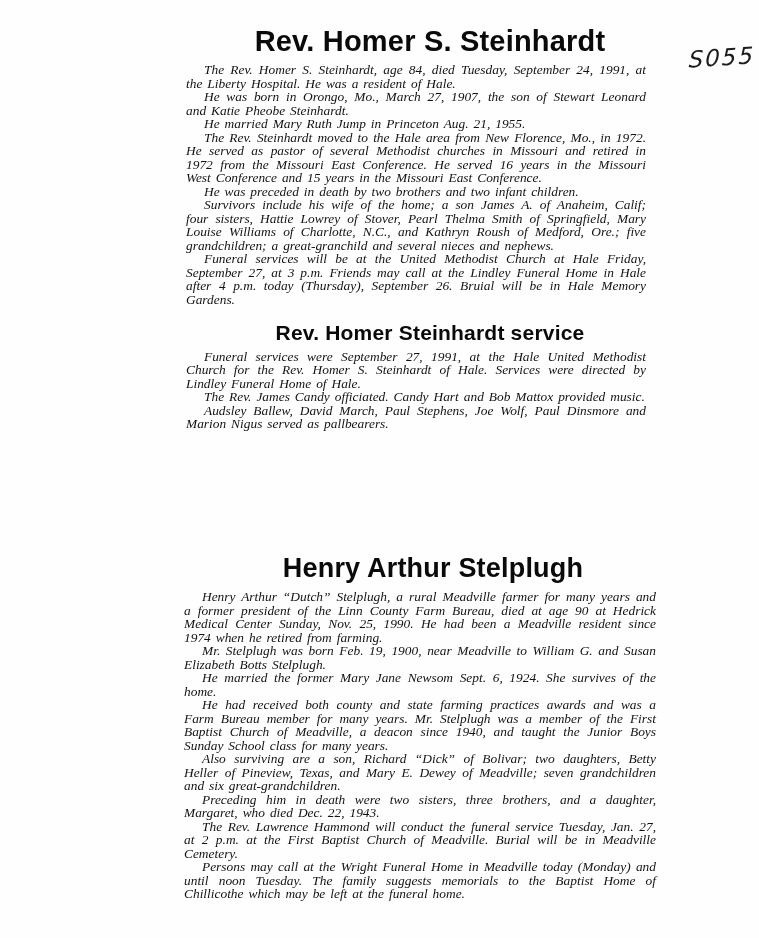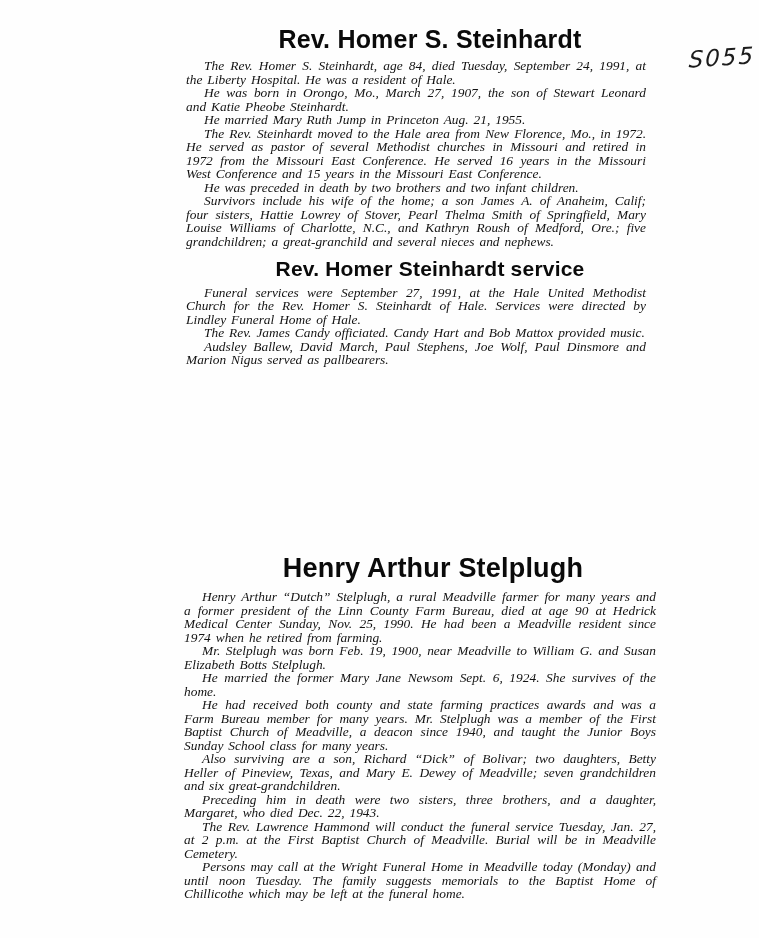--- a/index.html
+++ b/index.html
@@ -32,22 +32,22 @@
   .headline {
     font-family: "Liberation Sans", sans-serif;
     font-weight: 700;
     text-align: center;
     color: #0a0a0a;
     margin: 0;
     line-height: 1.08;
     position: relative;
     letter-spacing: 0.2px;
   }
-  .headline-lg   { font-size: 25px; left: 14px; margin-bottom: 6px; }
-  .headline-md   { font-size: 21px; left: 14px; margin-top: 10px; margin-bottom: 5px; }
+  .headline-lg   { font-size: 29px; left: 14px; margin-bottom: 6px; }
+  .headline-md   { font-size: 21px; left: 14px; margin-top: 16px; margin-bottom: 5px; }
   .headline-xl   { font-size: 27px; left: 13px; margin-bottom: 7px; }
   .article p {
     margin: 0;
     text-align: justify;
     text-indent: 18px;
     font-size: 13.4px;
     line-height: 13.5px;
     word-spacing: 1.6px;
     color: #121212;
     font-style: italic;
@@ -75,20 +75,21 @@
   <div class="column col-1">
 
     <div class="article">
       <h1 class="headline headline-lg">Rev. Homer S. Steinhardt</h1>
       <p>The Rev. Homer S. Steinhardt, age 84, died Tuesday, September 24, 1991, at the Liberty Hospital. He was a resident of Hale.</p>
       <p>He was born in Orongo, Mo., March 27, 1907, the son of Stewart Leonard and Katie Pheobe Steinhardt.</p>
       <p>He married Mary Ruth Jump in Princeton Aug. 21, 1955.</p>
       <p>The Rev. Steinhardt moved to the Hale area from New Florence, Mo., in 1972. He served as pastor of several Methodist churches in Missouri and retired in 1972 from the Missouri East Conference. He served 16 years in the Missouri West Conference and 15 years in the Missouri East Conference.</p>
       <p>He was preceded in death by two brothers and two infant children.</p>
       <p>Survivors include his wife of the home; a son James A. of Anaheim, Calif; four sisters, Hattie Lowrey of Stover, Pearl Thelma Smith of Springfield, Mary Louise Williams of Charlotte, N.C., and Kathryn Roush of Medford, Ore.; five grandchildren; a great-granchild and several nieces and nephews.</p>
+      <p>Funeral services will be at the United Methodist Church at Hale Friday, September 27, at 3 p.m. Friends may call at the Lindley Funeral Home in Hale after 4 p.m. today (Thursday), September 26. Bruial will be in Hale Memory Gardens.</p>
     </div>
 
     <div class="article">
       <h2 class="headline headline-md">Rev. Homer Steinhardt service</h2>
       <p>Funeral services were September 27, 1991, at the Hale United Methodist Church for the Rev. Homer S. Steinhardt of Hale. Services were directed by Lindley Funeral Home of Hale.</p>
       <p>The Rev. James Candy officiated. Candy Hart and Bob Mattox provided music.</p>
       <p>Audsley Ballew, David March, Paul Stephens, Joe Wolf, Paul Dinsmore and Marion Nigus served as pallbearers.</p>
     </div>
 
   </div>

